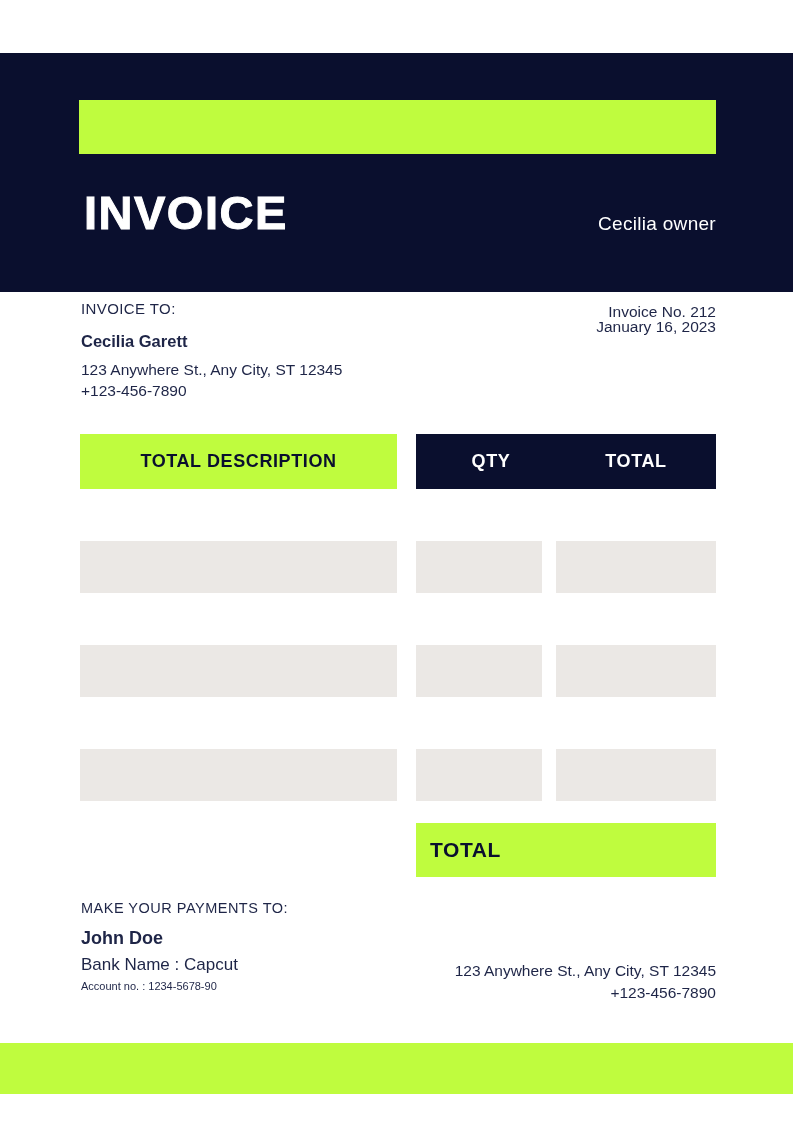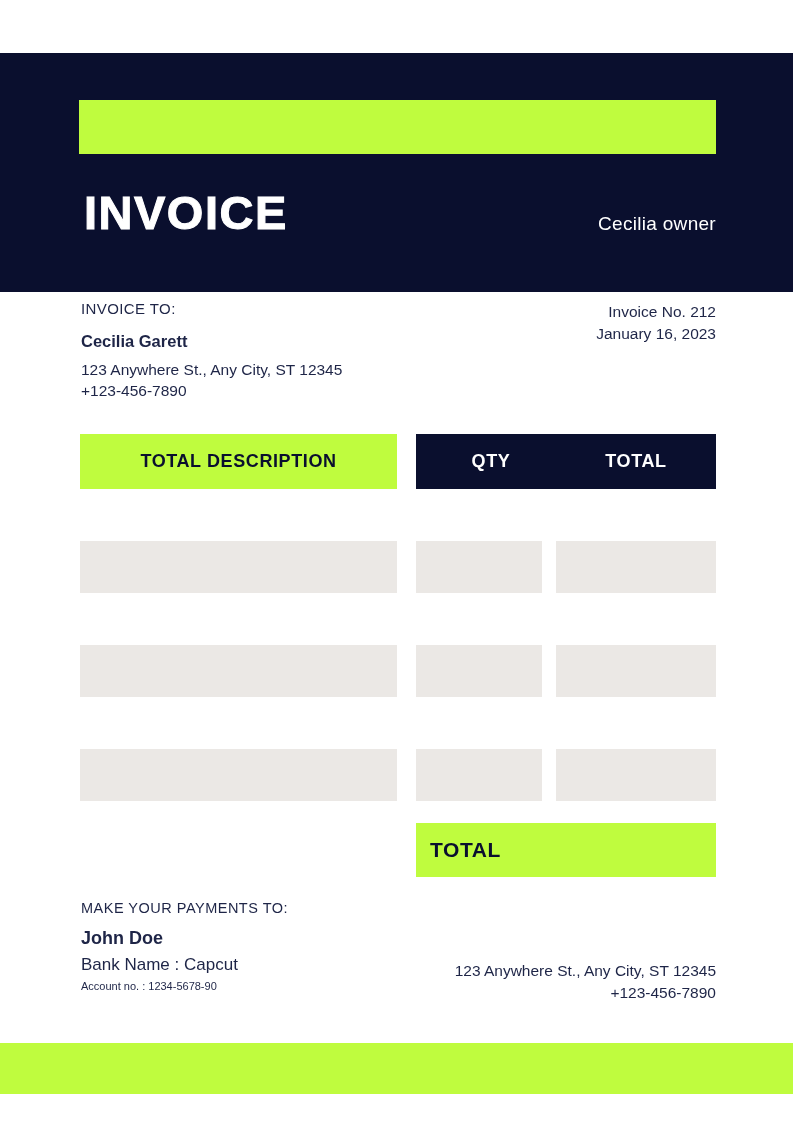--- a/index.html
+++ b/index.html
@@ -22,21 +22,21 @@
     left:84px;top:136px;color:#ffffff;font-size:47px;font-weight:bold;
     letter-spacing:1.5px;-webkit-text-stroke:1px #ffffff;line-height:1;
   }
   .business-owner{right:77px;top:160px;color:#ffffff;font-size:19px;letter-spacing:0.3px;}
   
   .billed-label{left:81px;top:300px;font-size:15px;letter-spacing:0.4px;}
   .billed-name{left:81px;top:332px;font-size:16.5px;font-weight:bold;}
   .billed-address{left:81px;top:361px;font-size:15.5px;}
   .billed-phone{left:81px;top:382px;font-size:15.5px;}
   .invoice-no{right:77px;top:303px;font-size:15.5px;text-align:right;}
-  .invoice-date{right:77px;top:325px;font-size:15.5px;text-align:right;}
+  .invoice-date{right:77px;top:318px;font-size:15.5px;text-align:right;}
   
   .th{
     top:434px;height:55px;display:flex;align-items:center;justify-content:center;
     font-weight:bold;font-size:18px;letter-spacing:0.6px;
   }
   .th-desc{left:80px;width:317px;background:var(--green);color:var(--navy);}
   .th-qty{left:416px;width:150px;background:var(--navy);color:#ffffff;}
   .th-total{left:556px;width:160px;background:var(--navy);color:#ffffff;}
   .cell{height:52px;background:var(--cell_gray);}
   .c-desc{left:80px;width:317px;}

